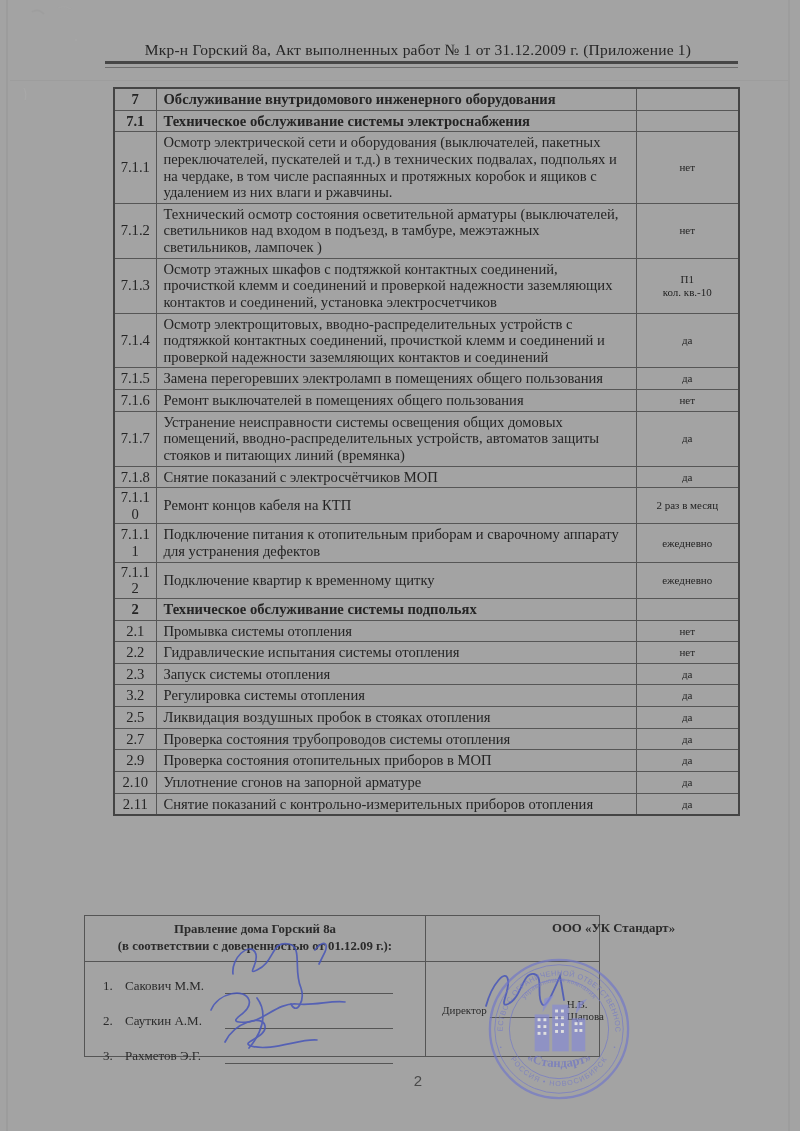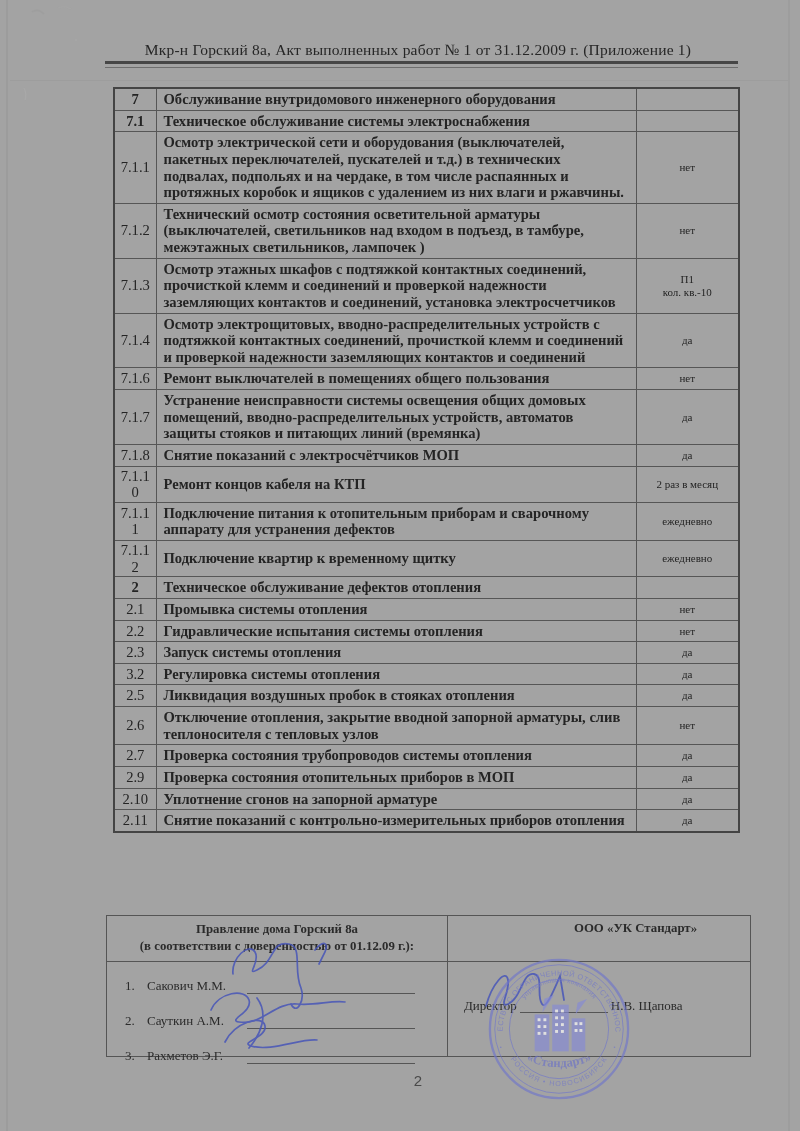--- a/index.html
+++ b/index.html
@@ -33,45 +33,45 @@
 
   table.works {
     position:absolute; left:113px; top:87px; width:625px;
     border-collapse:collapse; table-layout:fixed;
     font-size:14.6px; line-height:1.14; color:#242424;
   }
   table.works, table.works td { border:1px solid #565656; }
   table.works { border-width:2px; border-color:#444; }
   table.works tr { height:21px; }
   td.num  { text-align:center; word-break:break-all; padding:1px 3px; vertical-align:middle; }
-  td.desc { padding:2px 7px; vertical-align:middle;font-weight:bold; }
+  td.desc { padding:2px 7px; vertical-align:middle; }
   td.val  { text-align:center; white-space:pre-line; padding:1px 4px; vertical-align:middle; font-size:11px; }
   tr.bold-row td { font-weight:bold; }
 
   .sig-table {
-    position:absolute; left:106px; top:915px; width:645px; height:142px;
+    position:absolute; left:84px; top:915px; width:516px; height:142px;
     border:1.5px solid #555; box-sizing:border-box;
   }
   .sig-col-divider { position:absolute; left:340px; top:0; bottom:0; width:1px; background:#555; }
   .sig-header-rule { position:absolute; left:0; right:0; top:45px; height:1px; background:#555; }
   .sig-header-left {
     position:absolute; left:0; top:5px; width:340px; text-align:center;
     font-weight:bold; font-size:12.8px; line-height:1.3;
   }
   .sig-header-right {
     position:absolute; left:340px; top:5px; width:305px; text-align:center;
     font-weight:bold; font-size:12.8px;margin-left:36px;
   }
   .signers { position:absolute; left:18px; top:58px; width:315px; }
   .signer-row { display:flex; align-items:flex-end; height:20px; margin-bottom:15px; font-size:13px; }
   .signer-index { width:22px; }
   .signer-name  { width:100px; }
   .signer-line  { flex:0 0 168px; border-bottom:1px solid #555; height:14px; }
   .director-row {
-    position:absolute; left:357px; top:82px; display:flex; align-items:flex-start; font-size:13px;
+    position:absolute; left:357px; top:82px; display:flex; align-items:center; font-size:11px;
   }
   .director-line { width:88px; border-bottom:1px solid #555; height:14px; margin:0 3px; }
 
   .sig-overlay, .stamp, .pencil-marks { position:absolute; pointer-events:none; }
   .page-number {
     position:absolute; left:0; width:100%; top:1072px;
     text-align:center; font-size:15px; color:#4a4a4a;
     font-family:"Liberation Sans","DejaVu Sans",sans-serif;
   }
 </style>
@@ -132,20 +132,25 @@
           <td class="val">П1
 кол. кв.-10</td>
         </tr>
 
         <tr>
           <td class="num">7.1.4</td>
           <td class="desc">Осмотр электрощитовых, вводно-распределительных устройств с подтяжкой контактных соединений, прочисткой клемм и соединений  и проверкой надежности заземляющих контактов и соединений</td>
           <td class="val">да</td>
         </tr>
 
+        <tr>
+          <td class="num">7.1.5</td>
+          <td class="desc">Замена перегоревших электроламп  в помещениях общего пользования</td>
+          <td class="val">да</td>
+        </tr>
 
         <tr>
           <td class="num">7.1.6</td>
           <td class="desc">Ремонт выключателей в помещениях общего пользования</td>
           <td class="val">нет</td>
         </tr>
 
         <tr>
           <td class="num">7.1.7</td>
           <td class="desc">Устранение неисправности системы освещения общих домовых помещений, вводно-распределительных устройств, автоматов защиты стояков и питающих линий (времянка)</td>
@@ -172,21 +177,21 @@
         </tr>
 
         <tr>
           <td class="num">7.1.12</td>
           <td class="desc">Подключение квартир к временному щитку</td>
           <td class="val">ежедневно</td>
         </tr>
 
         <tr class="bold-row">
           <td class="num">2</td>
-          <td class="desc">Техническое обслуживание дефектов отопления</td>
+          <td class="desc">Техническое обслуживание системы подпольях</td>
           <td class="val"></td>
         </tr>
 
         <tr>
           <td class="num">2.1</td>
           <td class="desc">Промывка системы отопления</td>
           <td class="val">нет</td>
         </tr>
 
         <tr>
@@ -206,25 +211,20 @@
           <td class="desc">Регулировка системы отопления</td>
           <td class="val">да</td>
         </tr>
 
         <tr>
           <td class="num">2.5</td>
           <td class="desc">Ликвидация воздушных пробок в стояках  отопления</td>
           <td class="val">да</td>
         </tr>
 
-        <tr>
-          <td class="num">2.6</td>
-          <td class="desc">Отключение отопления, закрытие вводной запорной арматуры, слив теплоносителя с тепловых узлов</td>
-          <td class="val">нет</td>
-        </tr>
 
         <tr>
           <td class="num">2.7</td>
           <td class="desc">Проверка состояния трубопроводов системы отопления</td>
           <td class="val">да</td>
         </tr>
 
 
         <tr>
           <td class="num">2.9</td>

